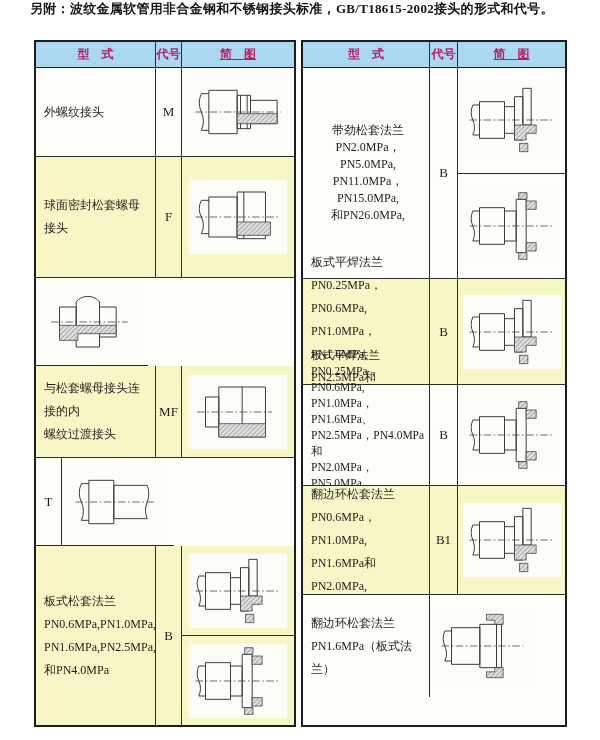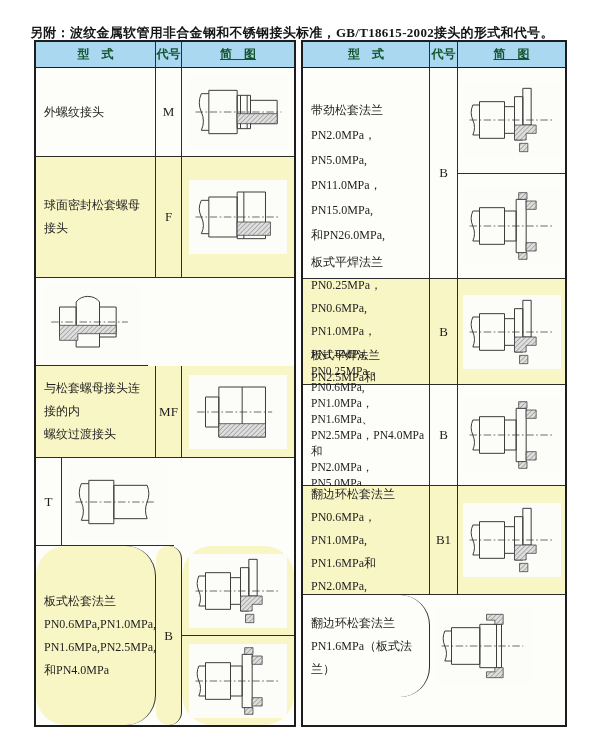--- a/index.html
+++ b/index.html
@@ -2,41 +2,41 @@
 <html><head>
 <meta charset="utf-8">
 <style>
   html,body{margin:0;padding:0;}
   body{
     width:600px;height:740px;background:#ffffff;position:relative;
     font-family:"Liberation Serif","DejaVu Serif",serif;color:#1d1d1d;
     overflow:hidden;
   }
   .title{
-    position:absolute;left:30px;top:24px;width:555px;
+    position:absolute;left:30px;top:0;width:555px;
     font-size:13px;font-weight:bold;letter-spacing:.3px;color:#151515;
   }
   .tables{position:absolute;left:34px;top:40px;display:flex;gap:5px;}
   .tbl{border:2px solid #1d1d1d;background:#fdfdfa;}
   .row{display:flex;}
   .cell{
     box-sizing:border-box;border-right:1px solid #2c2c2c;border-bottom:1px solid #2c2c2c;
     background:#fdfdfa;
   }
   .cell:last-child{border-right:none;text-decoration:underline;}
-  .row:last-child .cell{border-bottom:none;border-radius:30px;}
+  .row:last-child .cell{border-bottom:none;}
   .hdr .cell{
     background:#a9d8f0;height:26px;display:flex;align-items:center;justify-content:center;
-    font-size:12px;font-weight:bold;color:#14532d;border-bottom:1px solid #1d1d1d;
+    font-size:12px;font-weight:bold;color:#be185d;border-bottom:1px solid #1d1d1d;
   }
   .t-left .w-type{width:120px;} .t-left .w-code{width:26px;} .t-left .w-diag{width:112px;}
   .t-right .w-type{width:127px;} .t-right .w-code{width:28px;} .t-right .w-diag{width:107px;}
   .type{display:flex;align-items:center;padding:4px 4px 4px 8px;font-size:12px;}
   .type span{white-space:pre-line;line-height:23px;}
-  .airy .type span{line-height:25px;}
+  .airy .type span{line-height:17px;text-align:center;}
   .dense .type span{line-height:16px;font-size:11.5px;}
   .code{display:flex;align-items:center;justify-content:center;font-size:13px;}
   .diag{display:flex;flex-direction:column;padding:0;}
   .dsub{flex:1;display:flex;align-items:center;justify-content:center;}
   .dsub + .dsub{border-top:1px solid #2c2c2c;}
   .hl .cell{background:#f9f6c6;}
   .dimg{background:#fcfcf9;padding:2px 3px;line-height:0;}
   svg{display:block;}
   
   .lr1{height:89px}.lr2{height:121px}.lr3{height:88px}.lr4{height:92px}.lr5{height:88px}.lr6{height:179px}

